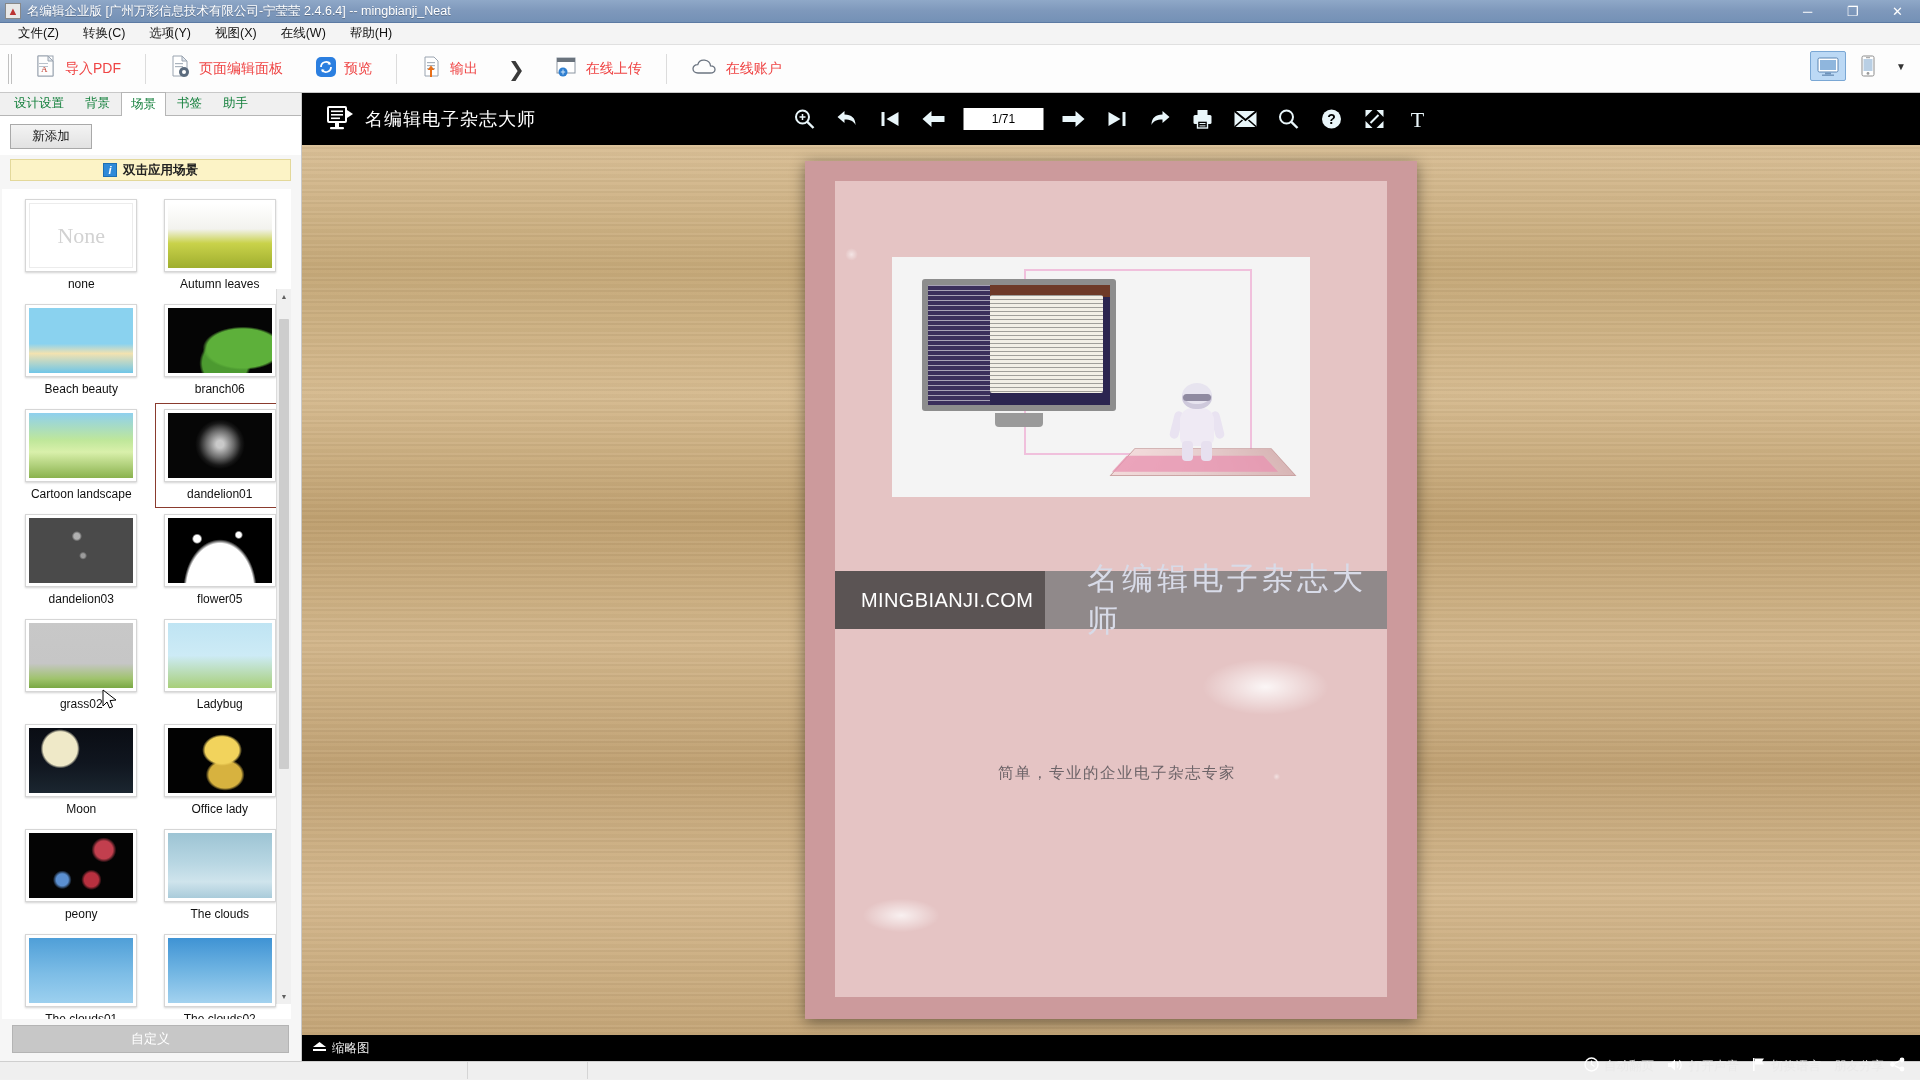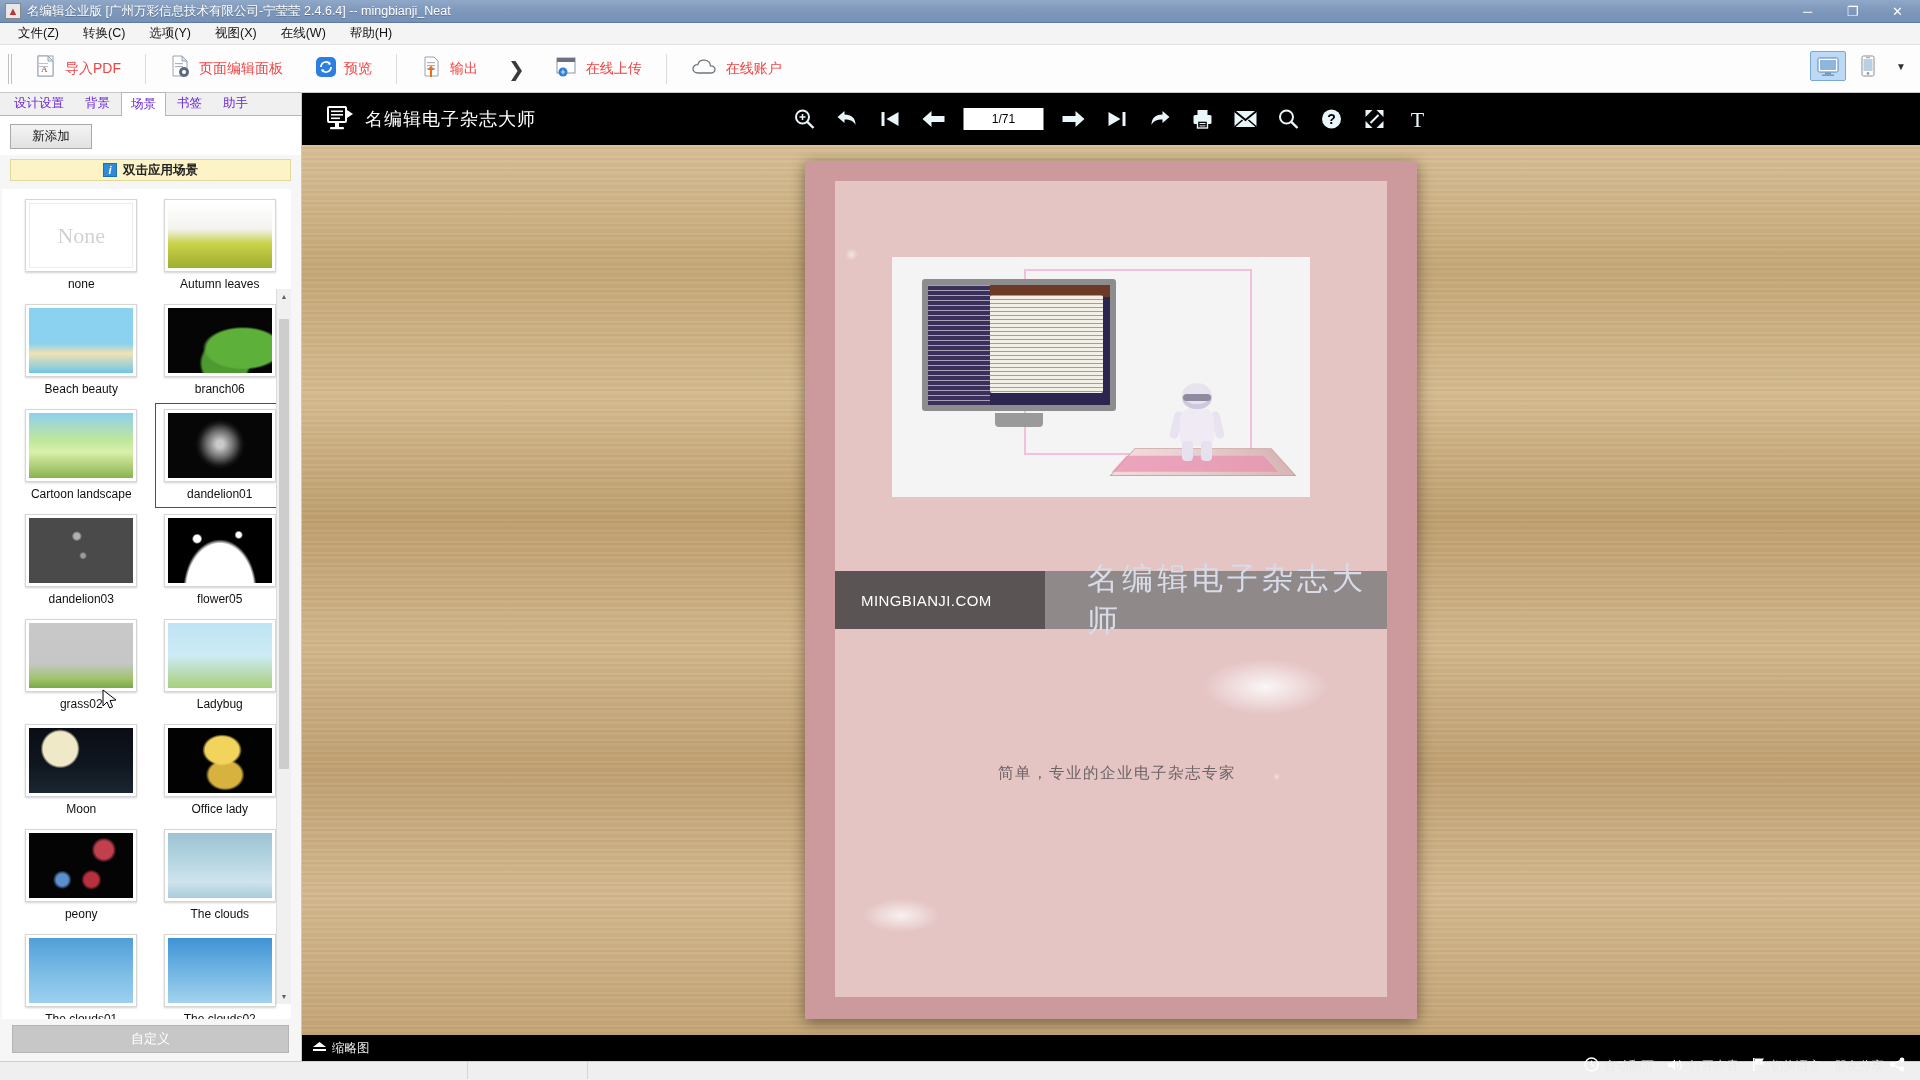--- a/index.html
+++ b/index.html
@@ -69,21 +69,21 @@
   
   #body { display: flex; height: calc(1080px - 23px - 22px - 49px - 18px); }
   
   #left {
     width: 302px; background: #f6f6f6; border-right: 1px solid #c9c9c9;
     display: flex; flex-direction: column; position: relative;
   }
   #tabs { display: flex; align-items: flex-end; height: 23px; background: #f0f0f0;
           border-bottom: 1px solid #b6b6b6; padding-left: 4px; }
   #tabs .tab {
-    font-size: 12.5px; padding: 3px 9px 3px 9px; color: #6d28d9;
+    font-size: 12.5px; padding: 3px 9px 3px 9px; color: #15803d;
     border: 1px solid transparent; border-bottom: none; margin-right: 1px;
     background: transparent; white-space: nowrap;
   }
   #tabs .tab.active {
     background: #ffffff; border-color: #b6b6b6; position: relative; top: 1px;
   }
   #left-top { padding: 8px 26px 6px 10px; background: #ffffff; }
   #btn-add {
     width: 82px; height: 25px; font-size: 12.5px;
     background: linear-gradient(to bottom,#f3f3f3,#e2e2e2);
@@ -271,21 +271,21 @@
   }
   #banner {
     position: absolute; left: 0; right: 0; top: 390px; height: 58px;
     display: flex; align-items: center;
   }
   #banner .left {
     width: 210px; height: 100%; background: rgba(60,60,60,0.82);
     display: flex; align-items: center; padding-left: 26px;
   }
   #banner .left .dom {
-    color: #ffffff; font-size: 15px; letter-spacing: .4px; text-align: right;
+    color: #ffffff; font-size: 20px; letter-spacing: .4px; text-align: right;
   }
   #banner .right {
     flex: 1; height: 100%; background: rgba(120,120,122,0.78);
     display: flex; align-items: center; padding-left: 42px;
   }
   #banner .right .cn {
     color: #d8dbe8; font-size: 31px; letter-spacing: 4px;
     font-family: "DejaVu Sans", sans-serif;
   }
   #tagline {

